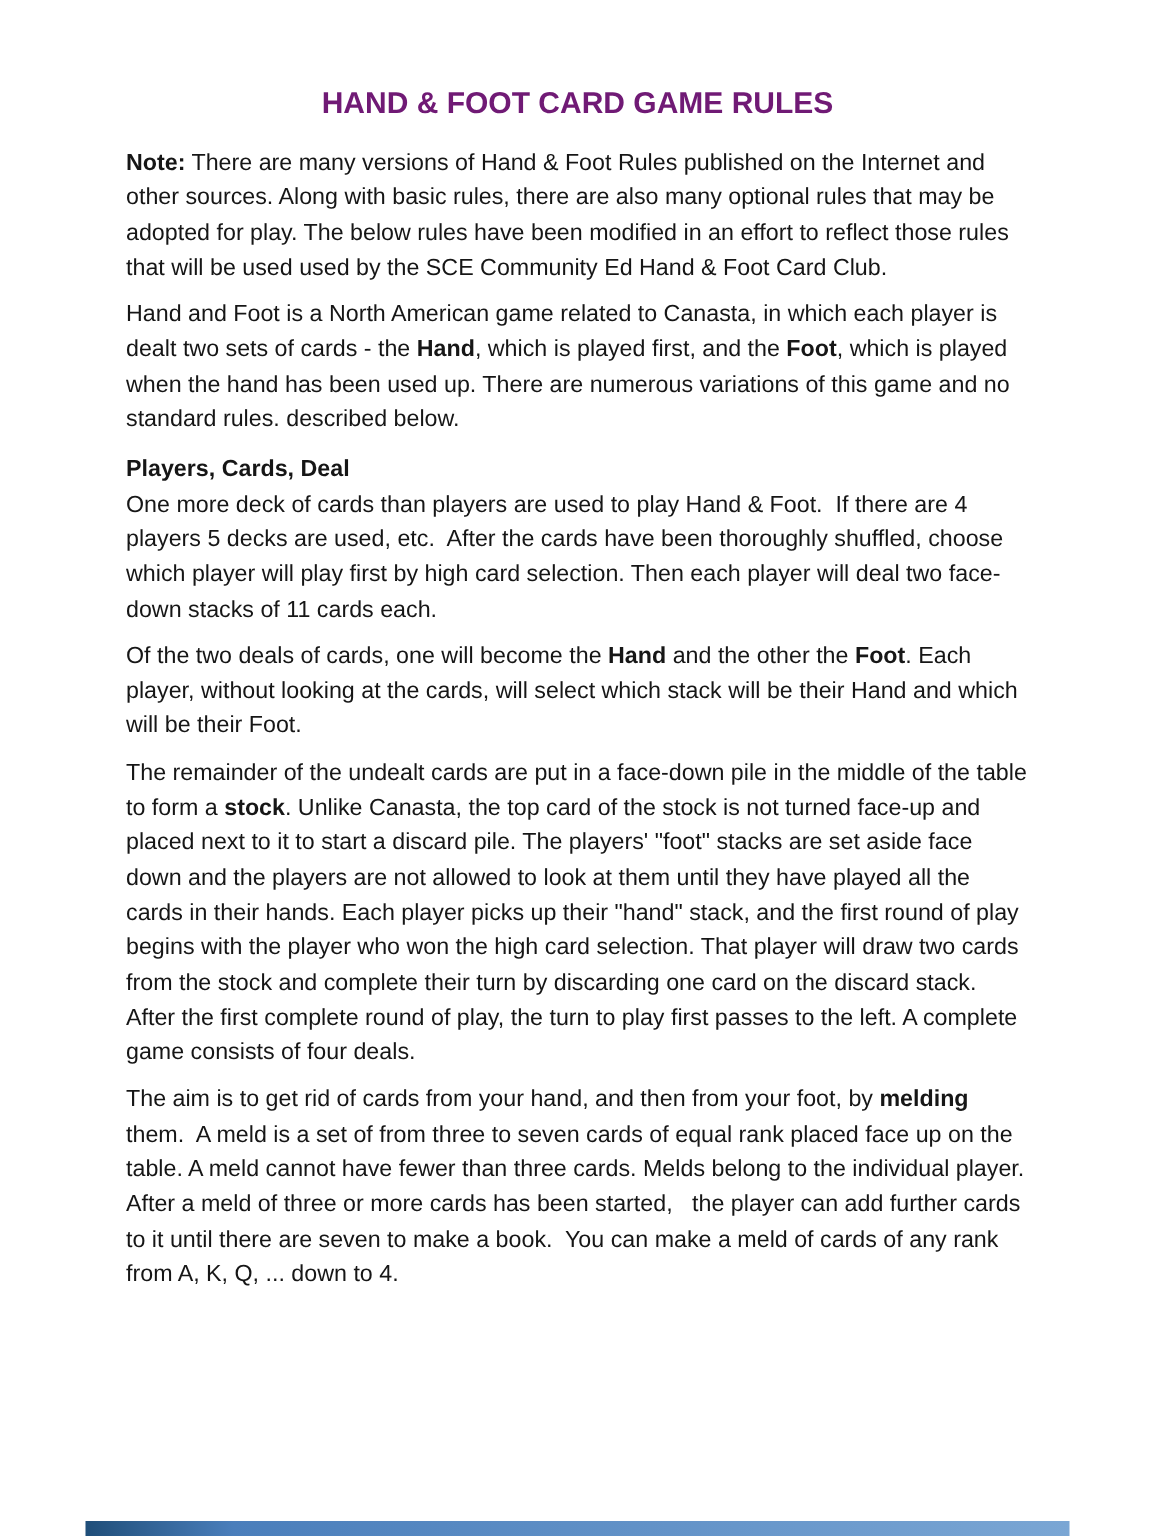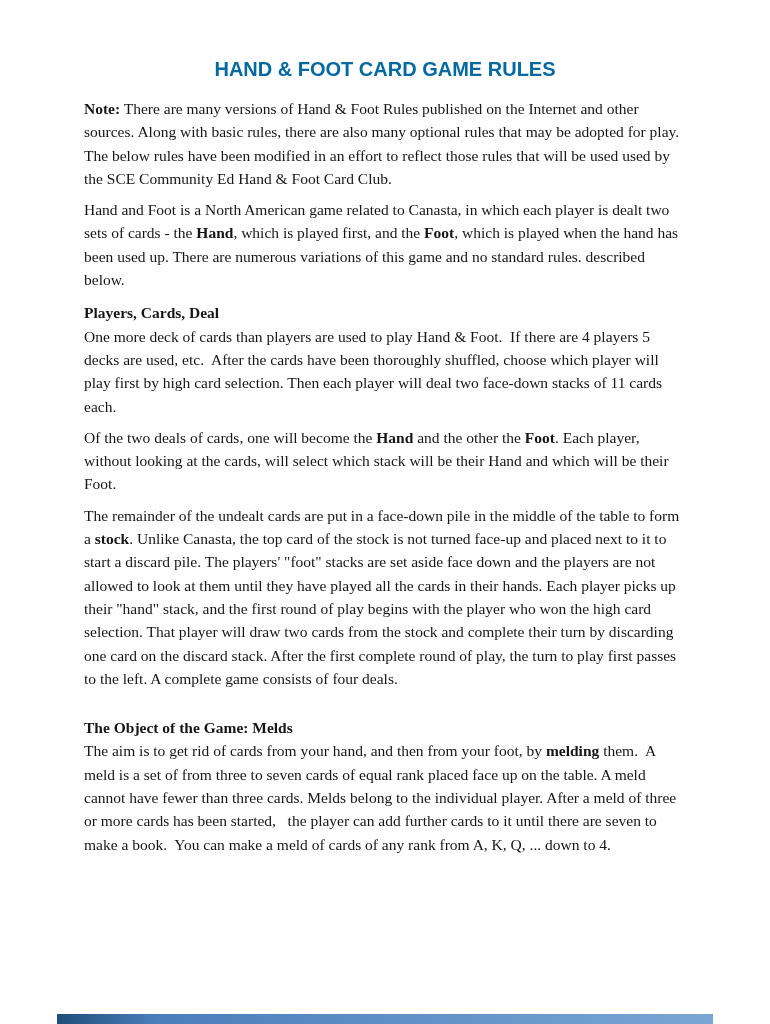--- a/index.html
+++ b/index.html
@@ -17,25 +17,24 @@
   }
   .page {
     padding: 56px 84px 0 84px;
   }
   .doc-title {
     font-size: 20px;
     line-height: 26px;
     font-weight: bold;
     text-align: center;
     margin: 0 0 15px 0;
-    color: #0369a1;
+    color: #701a75;
   }
   #doc-body {
     width: 602px;
-    font-family: Liberation Serif, serif;
   }
   .para {
     font-size: 15.5px;
     line-height: 23.3px;
     margin: 0 0 8px 0;
     white-space: pre-wrap;
   }
   .heading {
     font-size: 15.5px;
     line-height: 23.3px;
@@ -62,18 +61,17 @@
 
 <div class="page">
   <h1 class="doc-title">HAND &amp; FOOT CARD GAME RULES</h1>
   <div id="doc-body">
       <p class="para"><span class="run-bold">Note:</span><span class="run"> There are many versions of Hand &amp; Foot Rules published on the Internet and other sources. Along with basic rules, there are also many optional rules that may be adopted for play. The below rules have been modified in an effort to reflect those rules that will be used used by the SCE Community Ed Hand &amp; Foot Card Club.</span></p>
       <p class="para"><span class="run">Hand and Foot is a North American game related to Canasta, in which each player is dealt two sets of cards - the </span><span class="run-bold">Hand</span><span class="run">, which is played first, and the </span><span class="run-bold">Foot</span><span class="run">, which is played when the hand has been used up. There are numerous variations of this game and no standard rules. described below.</span></p>
       <p class="heading"><span class="run-bold">Players, Cards, Deal</span></p>
       <p class="para"><span class="run">One more deck of cards than players are used to play Hand &amp; Foot.  If there are 4 players 5 decks are used, etc.  After the cards have been thoroughly shuffled, choose which player will play first by high card selection. Then each player will deal two face-down stacks of 11 cards each.</span></p>
       <p class="para"><span class="run">Of the two deals of cards, one will become the </span><span class="run-bold">Hand</span><span class="run"> and the other the </span><span class="run-bold">Foot</span><span class="run">. Each player, without looking at the cards, will select which stack will be their Hand and which will be their Foot.</span></p>
       <p class="para"><span class="run">The remainder of the undealt cards are put in a face-down pile in the middle of the table to form a </span><span class="run-bold">stock</span><span class="run">. Unlike Canasta, the top card of the stock is not turned face-up and placed next to it to start a discard pile. The players' "foot" stacks are set aside face down and the players are not allowed to look at them until they have played all the cards in their hands. Each player picks up their "hand" stack, and the first round of play begins with the player who won the high card selection. That player will draw two cards from the stock and complete their turn by discarding one card on the discard stack. After the first complete round of play, the turn to play first passes to the left. A complete game consists of four deals.</span></p>
-      <p class="heading spaced"><span class="run-bold">The Object of the Game: Melds</span></p>
       <p class="para"><span class="run">The aim is to get rid of cards from your hand, and then from your foot, by </span><span class="run-bold">melding</span><span class="run"> them.  A meld is a set of from three to seven cards of equal rank placed face up on the table. A meld cannot have fewer than three cards. Melds belong to the individual player. After a meld of three or more cards has been started,   the player can add further cards to it until there are seven to make a book.  You can make a meld of cards of any rank from A, K, Q, ... down to 4.</span></p>
     </div>
 </div>
 
 <div class="next-page-bar" style="background: linear-gradient(90deg, rgb(31, 78, 121) 0%, rgb(74, 126, 187) 15%, rgb(122, 166, 212) 100%);"></div>
 
 </body></html>

